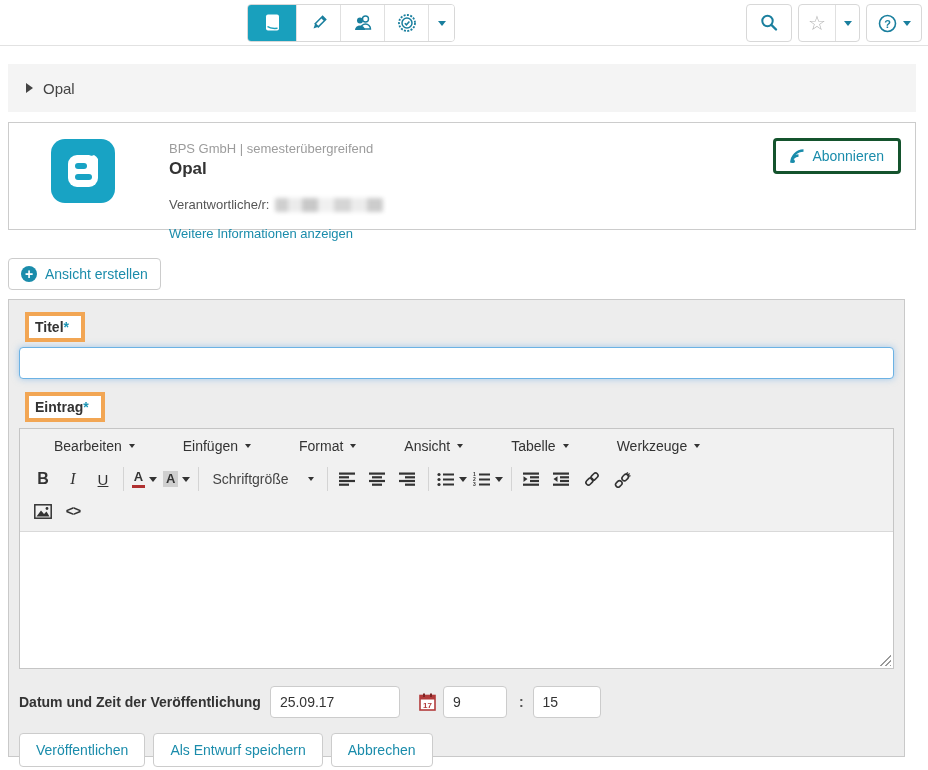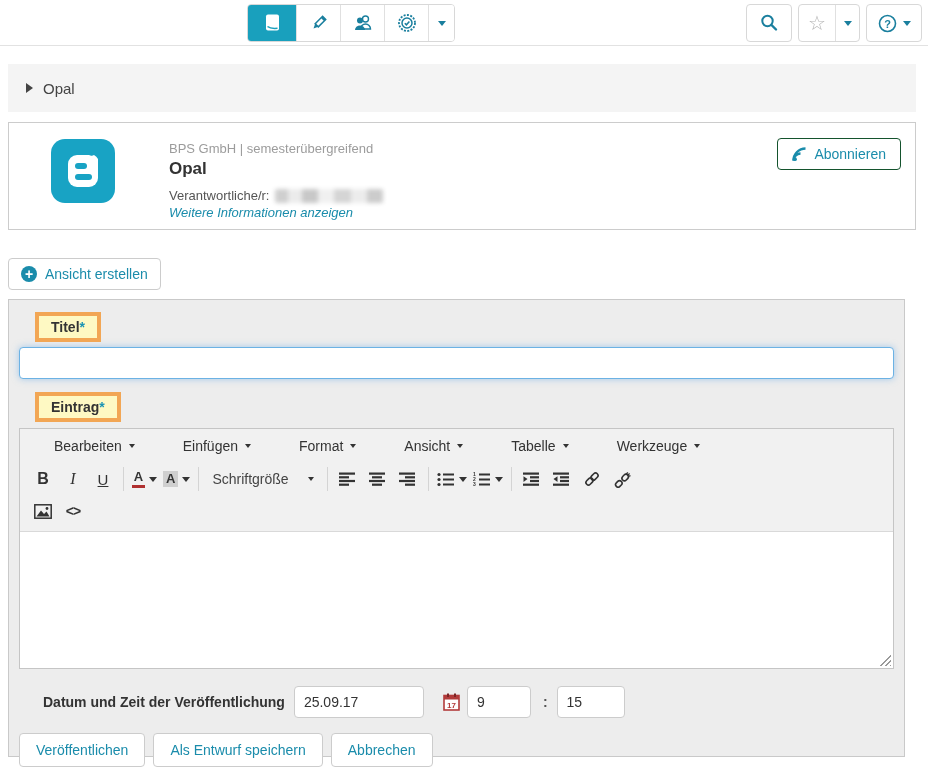--- a/index.html
+++ b/index.html
@@ -22,33 +22,33 @@
   
   .breadcrumb { margin:18px 12px 0 8px; height:48px; background:#f4f4f4; display:flex; align-items:center; padding-left:18px; }
   .crumb-arrow { width:0; height:0; border-top:5px solid transparent; border-bottom:5px solid transparent; border-left:7px solid #444; margin-right:10px; }
   .crumb-label { font-size:15px; color:#444; }
   
   .card { margin:10px 12px 0 8px; height:108px; background:#fff; border:1px solid #ccc; position:relative; }
   .logo { position:absolute; left:42px; top:16px; width:64px; height:64px; border-radius:14px; background:#18a3c4; display:flex; align-items:center; justify-content:center; }
   .card-text { position:absolute; left:160px; top:18px; }
   .card-meta { font-size:13px; color:#9c9c9c; }
   .card-title { font-size:17px; font-weight:bold; color:#333; margin-top:3px; }
-  .card-resp { font-size:13px; color:#555; margin-top:9px; display:flex; align-items:center; gap:6px;justify-content:center; }
+  .card-resp { font-size:13px; color:#555; margin-top:18px; display:flex; align-items:center; gap:6px;justify-content:center; }
   .blur-name { display:inline-block; width:108px; height:14px; filter:blur(2px); border-radius:2px;
     background:
       linear-gradient(90deg,#cfcfcf 0 12%,#ebebeb 12% 25%,#c8c8c8 25% 40%,#f0f0f0 40% 55%,#d5d5d5 55% 70%,#ececec 70% 85%,#cccccc 85% 100%);
   }
-  .card-link { font-size:13px; color:#1a8cab; margin-top:2px; cursor:pointer;font-style:italic; }
-  .subscribe-btn { position:absolute; right:14px; top:15px; display:flex; align-items:center; gap:7px; padding:7px 14px; border:1px solid #14532d; border-radius:4px; background:#fff; color:#1a8cab; font-size:14px; cursor:pointer; }
+  .card-link { font-size:13px; color:#1a8cab; margin-top:14px; cursor:pointer; }
+  .subscribe-btn { position:absolute; right:14px; top:15px; display:flex; align-items:center; gap:7px; padding:7px 14px; border:3px solid #14532d; border-radius:4px; background:#fff; color:#1a8cab; font-size:14px; cursor:pointer; }
   
   .create-btn { margin:28px 0 0 8px; display:inline-flex; align-items:center; gap:8px; padding:7px 12px; border:1px solid #ccc; border-radius:4px; background:#fff; color:#1a8cab; font-size:14px; cursor:pointer; }
   .plus-circle { width:16px; height:16px; border-radius:50%; background:#1a8cab; color:#fff; display:flex; align-items:center; justify-content:center; font-size:14px; font-weight:bold; line-height:1; }
   
   .panel { margin:9px 23px 0 8px; height:458px; background:#ededed; border:1px solid #c9c9c9; padding:12px 10px 0 10px; }
-  .hl-label { display:inline-block; border:4px solid #f2a654; background:#fef9c3; padding:3px 12px 3px 12px; font-size:14px; font-weight:bold; color:#333; margin-left:16px; }
+  .hl-label { display:inline-block; border:4px solid #f2a654; background:#ffffff; padding:3px 12px 3px 6px; font-size:14px; font-weight:bold; color:#333; margin-left:6px; }
   .req { color:#1a94b4; font-weight:bold; }
   .title-input { display:block; width:100%; height:32px; margin-top:5px; border:1px solid #6cb2e4; border-radius:4px; background:#fff; box-shadow:0 0 7px rgba(98,168,229,.55); padding-left:9px; font-size:14px; color:#333; outline:none; }
   .inhalt-row { margin-top:13px; }
   
   .editor { margin-top:6px; border:1px solid #c5c5c5; background:#f1f1f1; }
   .menubar { display:flex; gap:28px; padding:9px 14px 8px 14px; }
   .menu-item { display:flex; align-items:center; gap:7px; font-size:14px; color:#333; cursor:pointer;margin-left:20px; }
   .menu-item .caret { border-top-color:#333; border-left-width:3.5px; border-right-width:3.5px; border-top-width:4.5px; }
   .tbar { display:flex; align-items:center; padding:3px 6px 4px 8px; }
   .tbar.second { padding-top:0; padding-bottom:6px; }
@@ -65,21 +65,21 @@
   .colorA .bar { width:13px; height:3px; background:#b03030; margin-top:1px; }
   .bgA { background:#cfcfcf; padding:0 3px 1px 3px; font-size:13px; font-weight:bold; }
   .code-glyph { font-size:14px; font-weight:bold; letter-spacing:-1px; color:#333; }
   .edit-area { background:#fff; height:122px; border-top:1px solid #d9d9d9; }
   .statusbar { background:#fff; height:15px; position:relative; }
   .grip { position:absolute; right:2px; bottom:2px; width:12px; height:12px;
     background:repeating-linear-gradient(135deg, transparent 0 2px, #9a9a9a 2px 3.4px);
     clip-path:polygon(100% 0, 100% 100%, 0 100%); cursor:nwse-resize; }
   
   .date-row { display:flex; align-items:center; margin-top:17px; }
-  .date-label { font-size:14px; font-weight:bold; color:#333; margin-left:24px; }
+  .date-label { font-size:14px; font-weight:bold; color:#333; margin-left:0; }
   .inp { height:32px; border:1px solid #ccc; border-radius:4px; background:#fff; font-size:14px; color:#333; padding-left:9px; outline:none; }
   .date-inp { width:130px; margin-left:9px; }
   .hour-inp { width:64px; margin-left:7px; }
   .min-inp { width:68px; }
   .cal-btn { margin-left:19px; cursor:pointer; display:flex; align-items:center; }
   .colon { font-size:14px; font-weight:bold; color:#555; margin:0 9px 0 12px; }
   
   .btn-row { display:flex; gap:8px; margin-top:15px; }
   .action-btn { padding:8px 16px; border:1px solid #ccc; border-radius:4px; background:#fff; color:#1a8cab; font-size:14px; cursor:pointer; }
   svg { display:block; }

